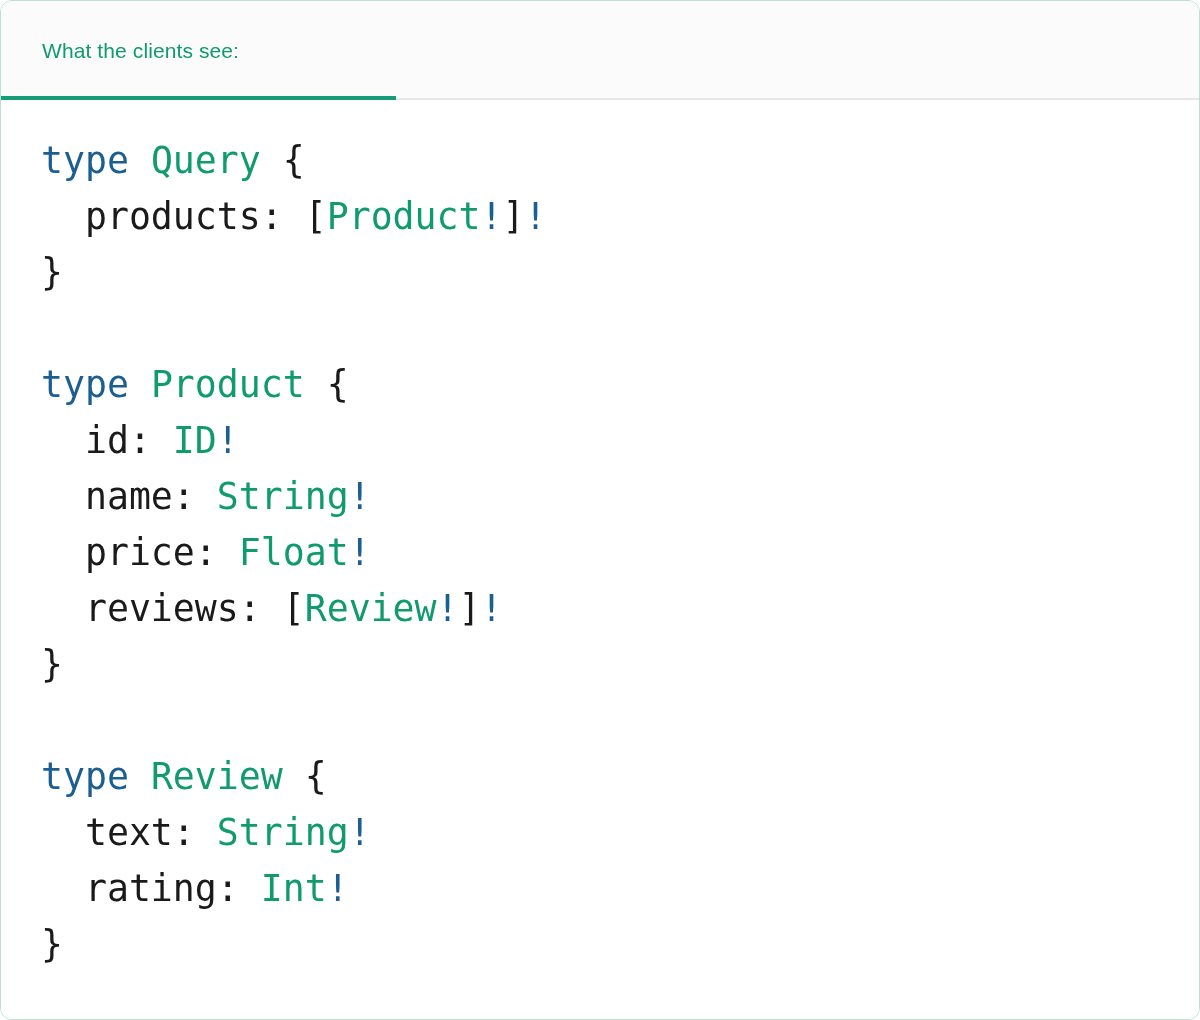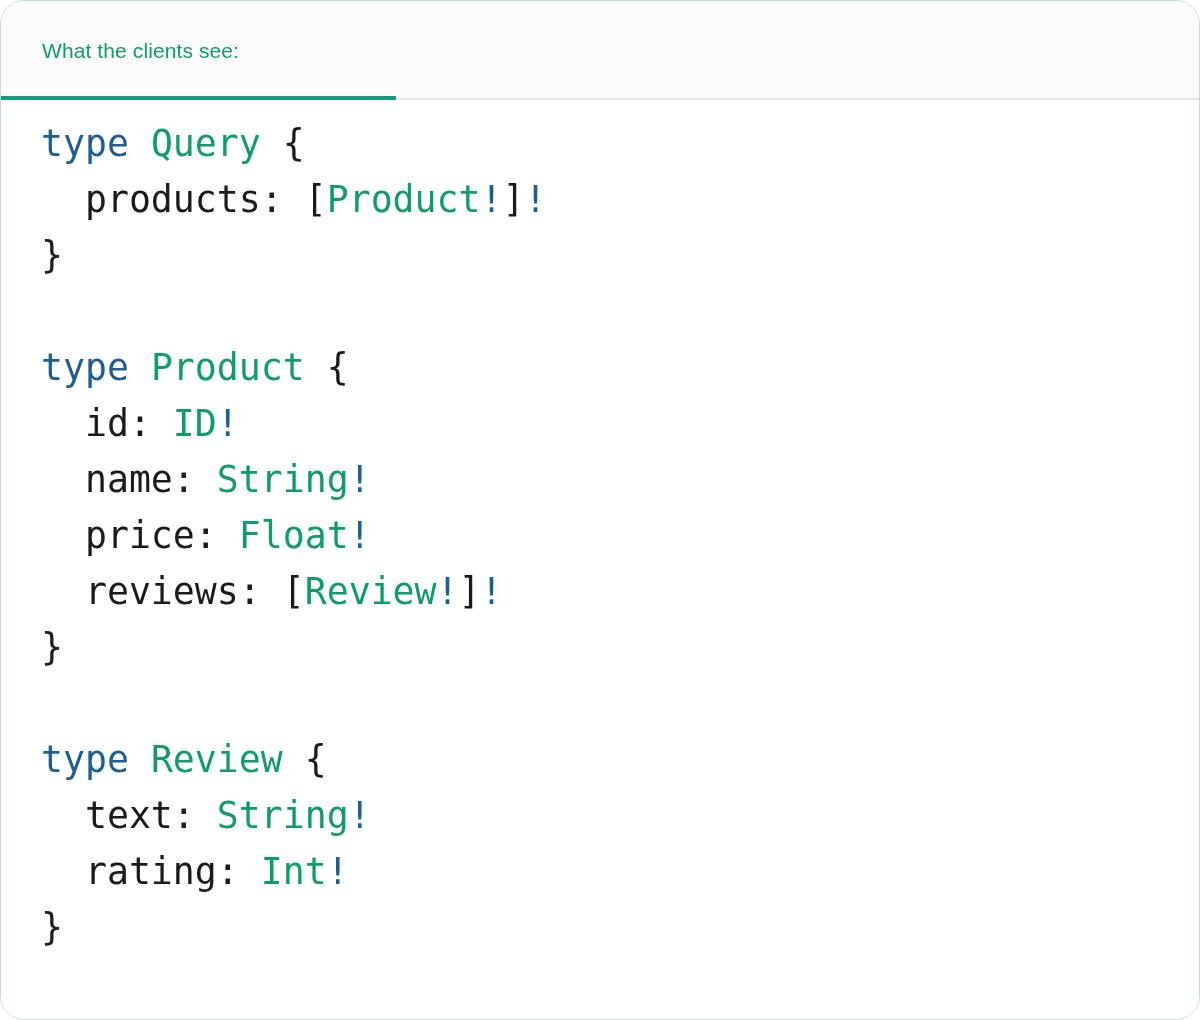--- a/index.html
+++ b/index.html
@@ -15,21 +15,21 @@
   }
 
   
   .card {
     position: relative;
     box-sizing: border-box;
     width: 1200px;
     height: 1020px;
     background: #ffffff;
     border: 1px solid #bfded0;
-    border-radius: 24px;
+    border-radius: 12px;
     overflow: hidden;
     display: flex;
     flex-direction: column;
   }
 
   
   .tabbar {
     position: relative;
     flex: 0 0 auto;
     height: 99px;
@@ -77,20 +77,21 @@
     height: 4px;
     background: #169c78;
   }
 
   
   .code-pane {
     flex: 1 1 auto;
     background: #ffffff;
     padding: 16px 0 16px 40px;
     overflow: hidden;
+    margin-top: 17px;
   }
   pre.code {
     margin: 0;
     font-family: "DejaVu Sans Mono", "Liberation Mono", monospace;
     font-size: 36.5px;
     line-height: 56px;
     letter-spacing: 0px;
     color: #1a1a1a;
     white-space: pre;
     -webkit-font-smoothing: antialiased;

